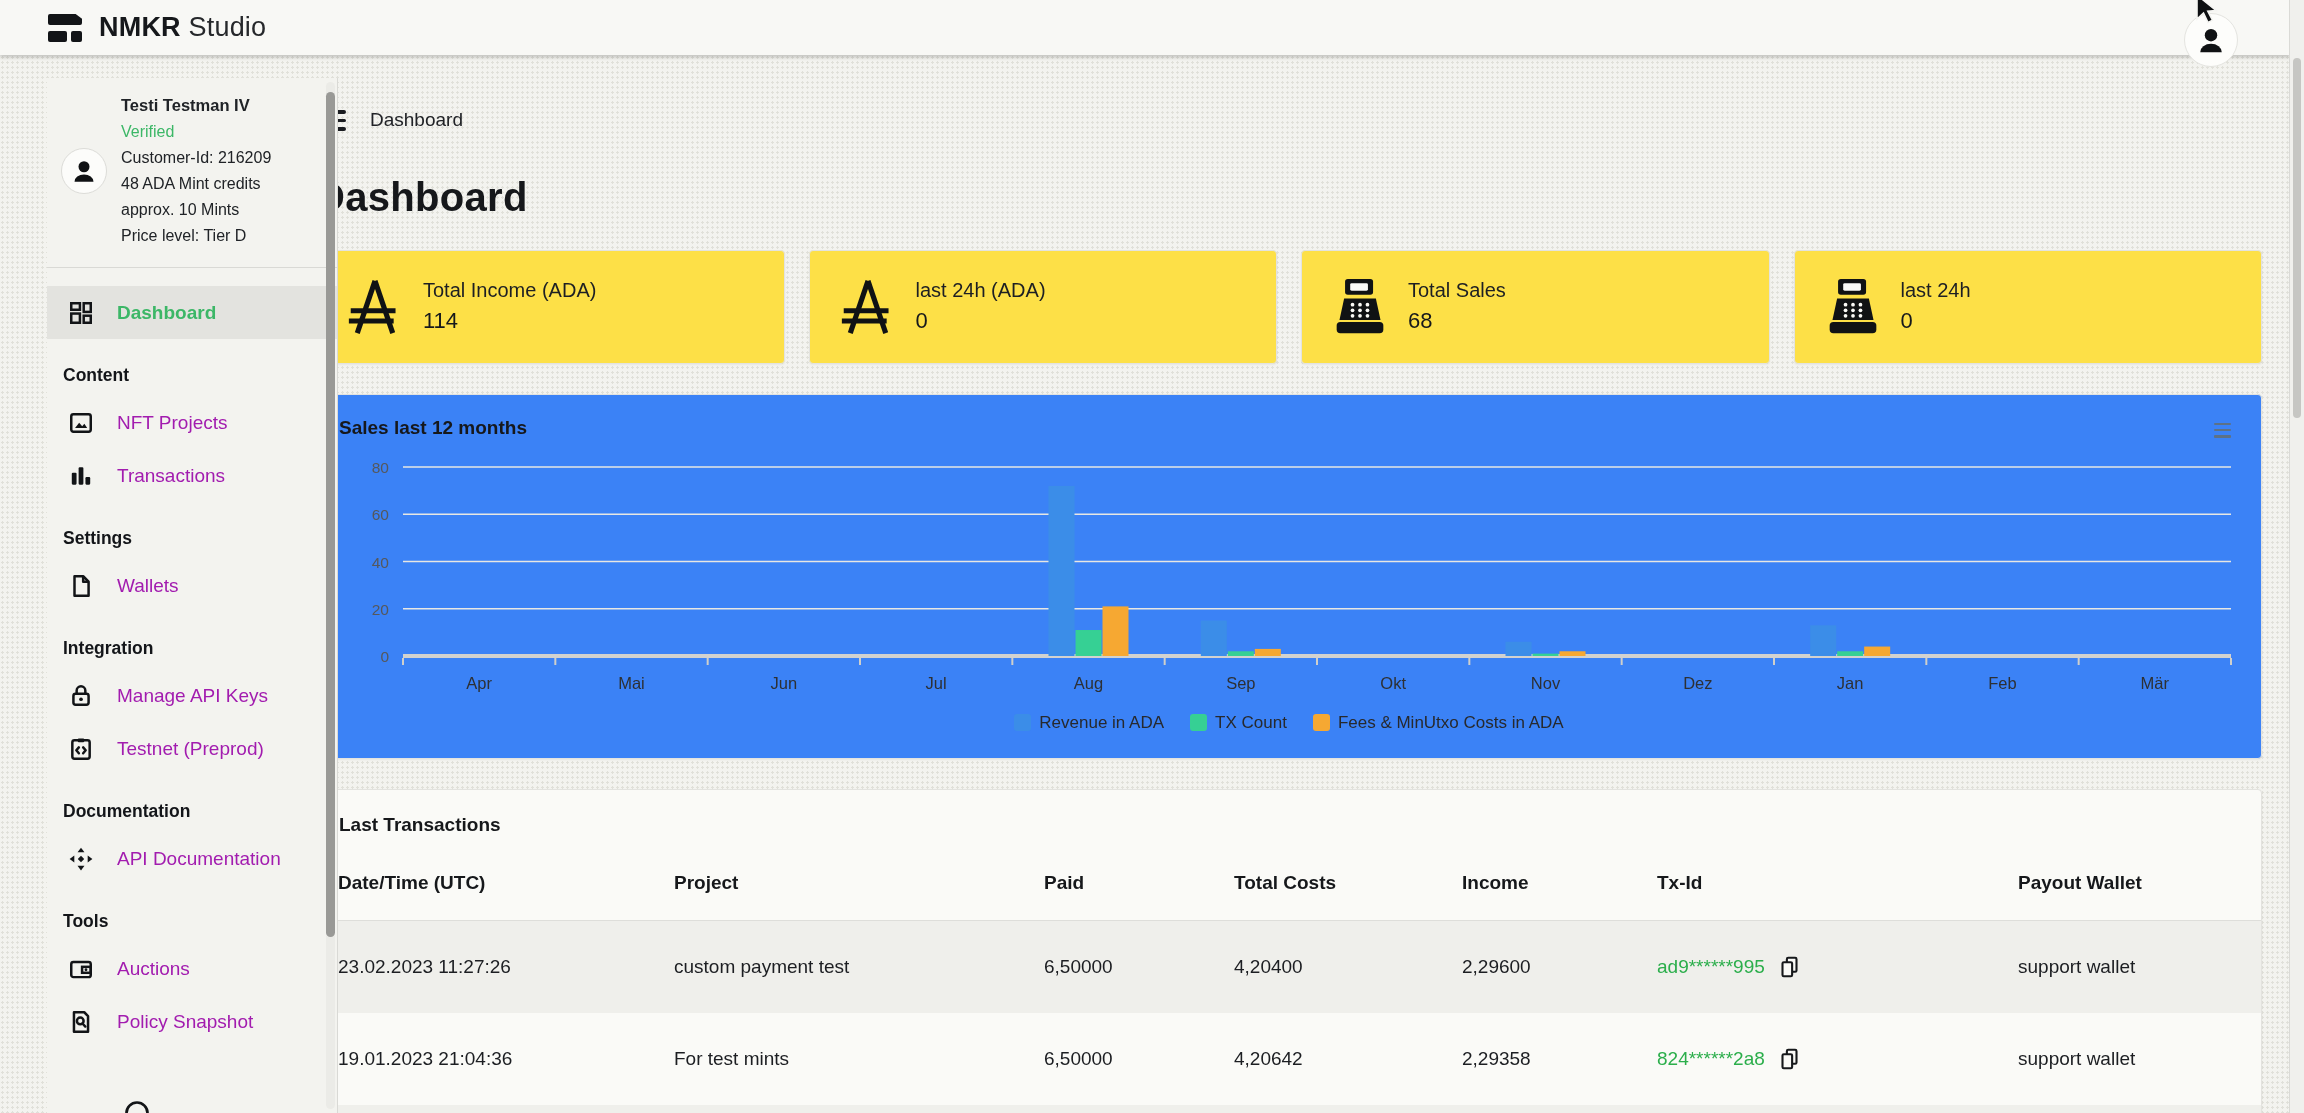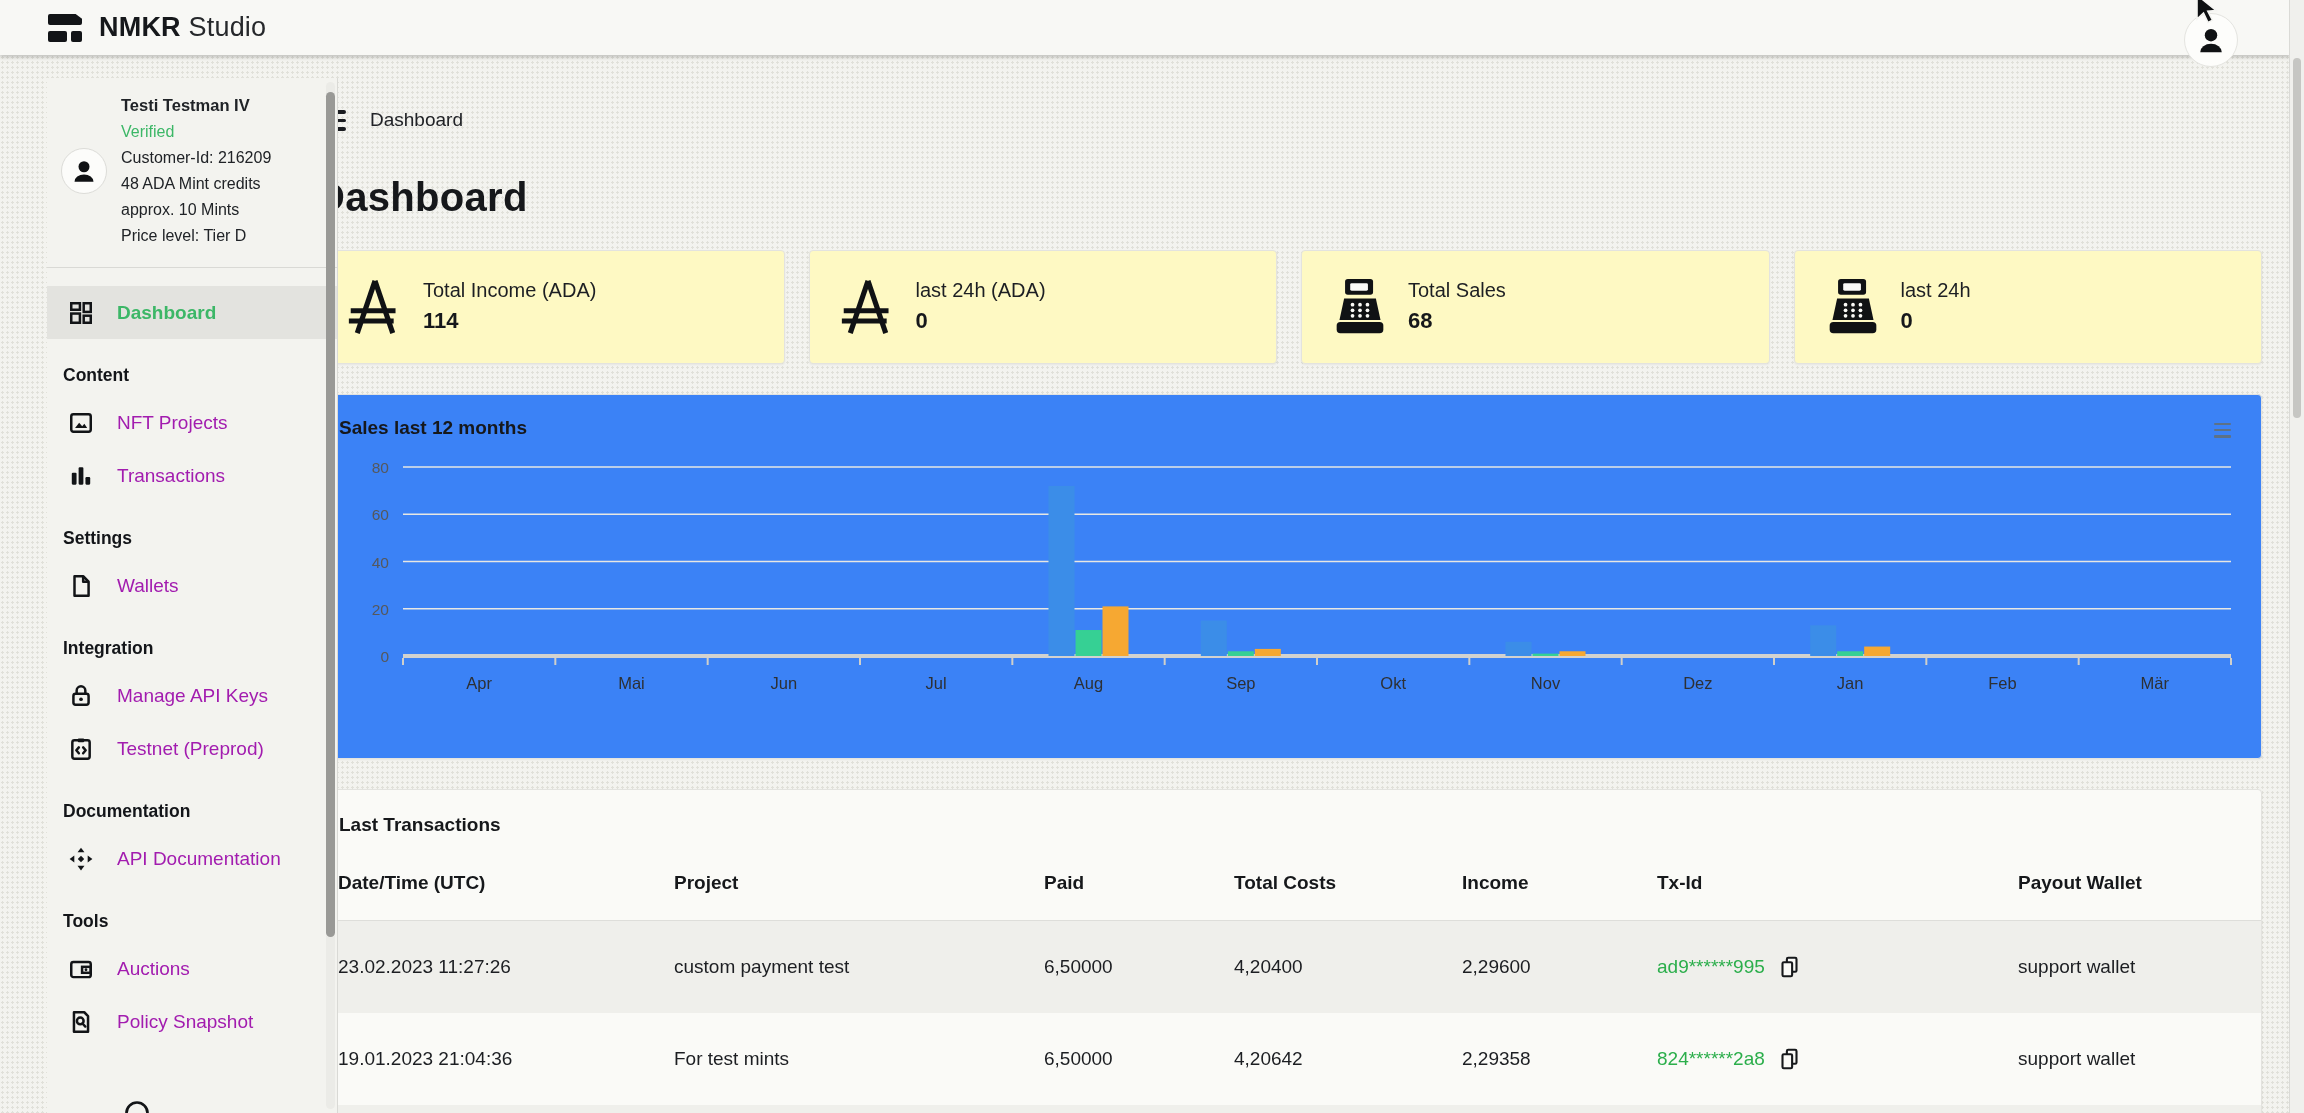--- a/index.html
+++ b/index.html
@@ -41,25 +41,25 @@
   .sb-partial-icon{position:absolute;left:76px;bottom:-14px;}
   
   .main{position:absolute;left:291px;top:78px;right:14px;bottom:0;padding:0 28px 0 25px;overflow:hidden;}
   .breadcrumb-row{display:flex;align-items:center;gap:22px;margin-top:28px;}
   .breadcrumb-row .crumb{font-size:19px;color:#212327;}
   .hamburger{display:flex;flex-direction:column;gap:5px;cursor:pointer;padding:4px 2px;}
   .hamburger i{display:block;width:28px;height:3.6px;background:#1a1c20;border-radius:2px;}
   h1.page-title{font-size:40px;margin:40px 0 0 0;font-weight:700;letter-spacing:.3px;}
   
   .stats-row{display:grid;grid-template-columns:repeat(4,1fr);gap:24px;margin-top:30px;}
-  .stat-card{background:#fef9c3;border:1px solid #e3e3df;border-radius:4px;height:112px;
+  .stat-card{background:#fde047;border:1px solid #e3e3df;border-radius:4px;height:112px;
     display:flex;align-items:center;padding-left:30px;box-shadow:0 1px 2px rgba(0,0,0,.05);}
   .stat-ic{margin-right:20px;display:flex;align-items:center;}
   .stat-label{font-size:20px;color:#1d1f23;}
-  .stat-value{font-size:22px;font-weight:700;margin-top:6px;}
+  .stat-value{font-size:22px;font-weight:400;margin-top:6px;}
   
   .chart-card{position:relative;background:#3b82f6;border:1px solid #e3e3df;border-radius:4px;
     margin-top:30px;height:365px;box-shadow:0 1px 2px rgba(0,0,0,.05);padding:22px 22px 0 22px;box-sizing:border-box;}
   .chart-title{font-size:19px;font-weight:700;}
   .chart-menu{position:absolute;right:26px;top:24px;display:flex;flex-direction:column;gap:3.5px;cursor:pointer;padding:4px;}
   .chart-menu i{display:block;width:17px;height:2.6px;background:#5d7186;border-radius:1px;}
   .chart-svg-wrap{margin-top:14px;}
   .legend-row{display:flex;justify-content:center;gap:26px;margin-top:2px;}
   .legend-item{display:flex;align-items:center;gap:8px;font-size:17px;color:#27292d;cursor:pointer;}
   .legend-swatch{width:17px;height:17px;border-radius:3px;display:inline-block;}
@@ -389,20 +389,34 @@
           <rect x="736.5" y="177.0125" width="26" height="25.98750000000001" fill="#36d094"></rect>
           <rect x="888.8333333333334" y="198.275" width="26" height="4.724999999999994" fill="#36d094"></rect>
           <rect x="1193.5000000000002" y="200.6375" width="26" height="2.3625000000000114" fill="#36d094"></rect>
           <rect x="1498.1666666666667" y="198.275" width="26" height="4.724999999999994" fill="#36d094"></rect>
           <rect x="763.5" y="153.3875" width="26" height="49.61250000000001" fill="#f6a832"></rect>
           <rect x="915.8333333333334" y="195.9125" width="26" height="7.087500000000006" fill="#f6a832"></rect>
           <rect x="1220.5000000000002" y="198.275" width="26" height="4.724999999999994" fill="#f6a832"></rect>
           <rect x="1525.1666666666667" y="193.55" width="26" height="9.449999999999989" fill="#f6a832"></rect>
         </svg>
     </div>
+    <div class="legend-row" id="chart-legend">
+        <span class="legend-item">
+          <span class="legend-swatch" style="background: rgb(59, 141, 232);"></span>
+          <span>Revenue in ADA</span>
+        </span>
+        <span class="legend-item">
+          <span class="legend-swatch" style="background: rgb(54, 208, 148);"></span>
+          <span>TX Count</span>
+        </span>
+        <span class="legend-item">
+          <span class="legend-swatch" style="background: rgb(246, 168, 50);"></span>
+          <span>Fees &amp; MinUtxo Costs in ADA</span>
+        </span>
+      </div>
   </section>
 
   <section class="table-card">
     <div class="table-title">Last Transactions</div>
     <div class="t-grid t-head" id="t-head">
         <div>Date/Time (UTC)</div>
         <div>Project</div>
         <div>Paid</div>
         <div>Total Costs</div>
         <div>Income</div>

